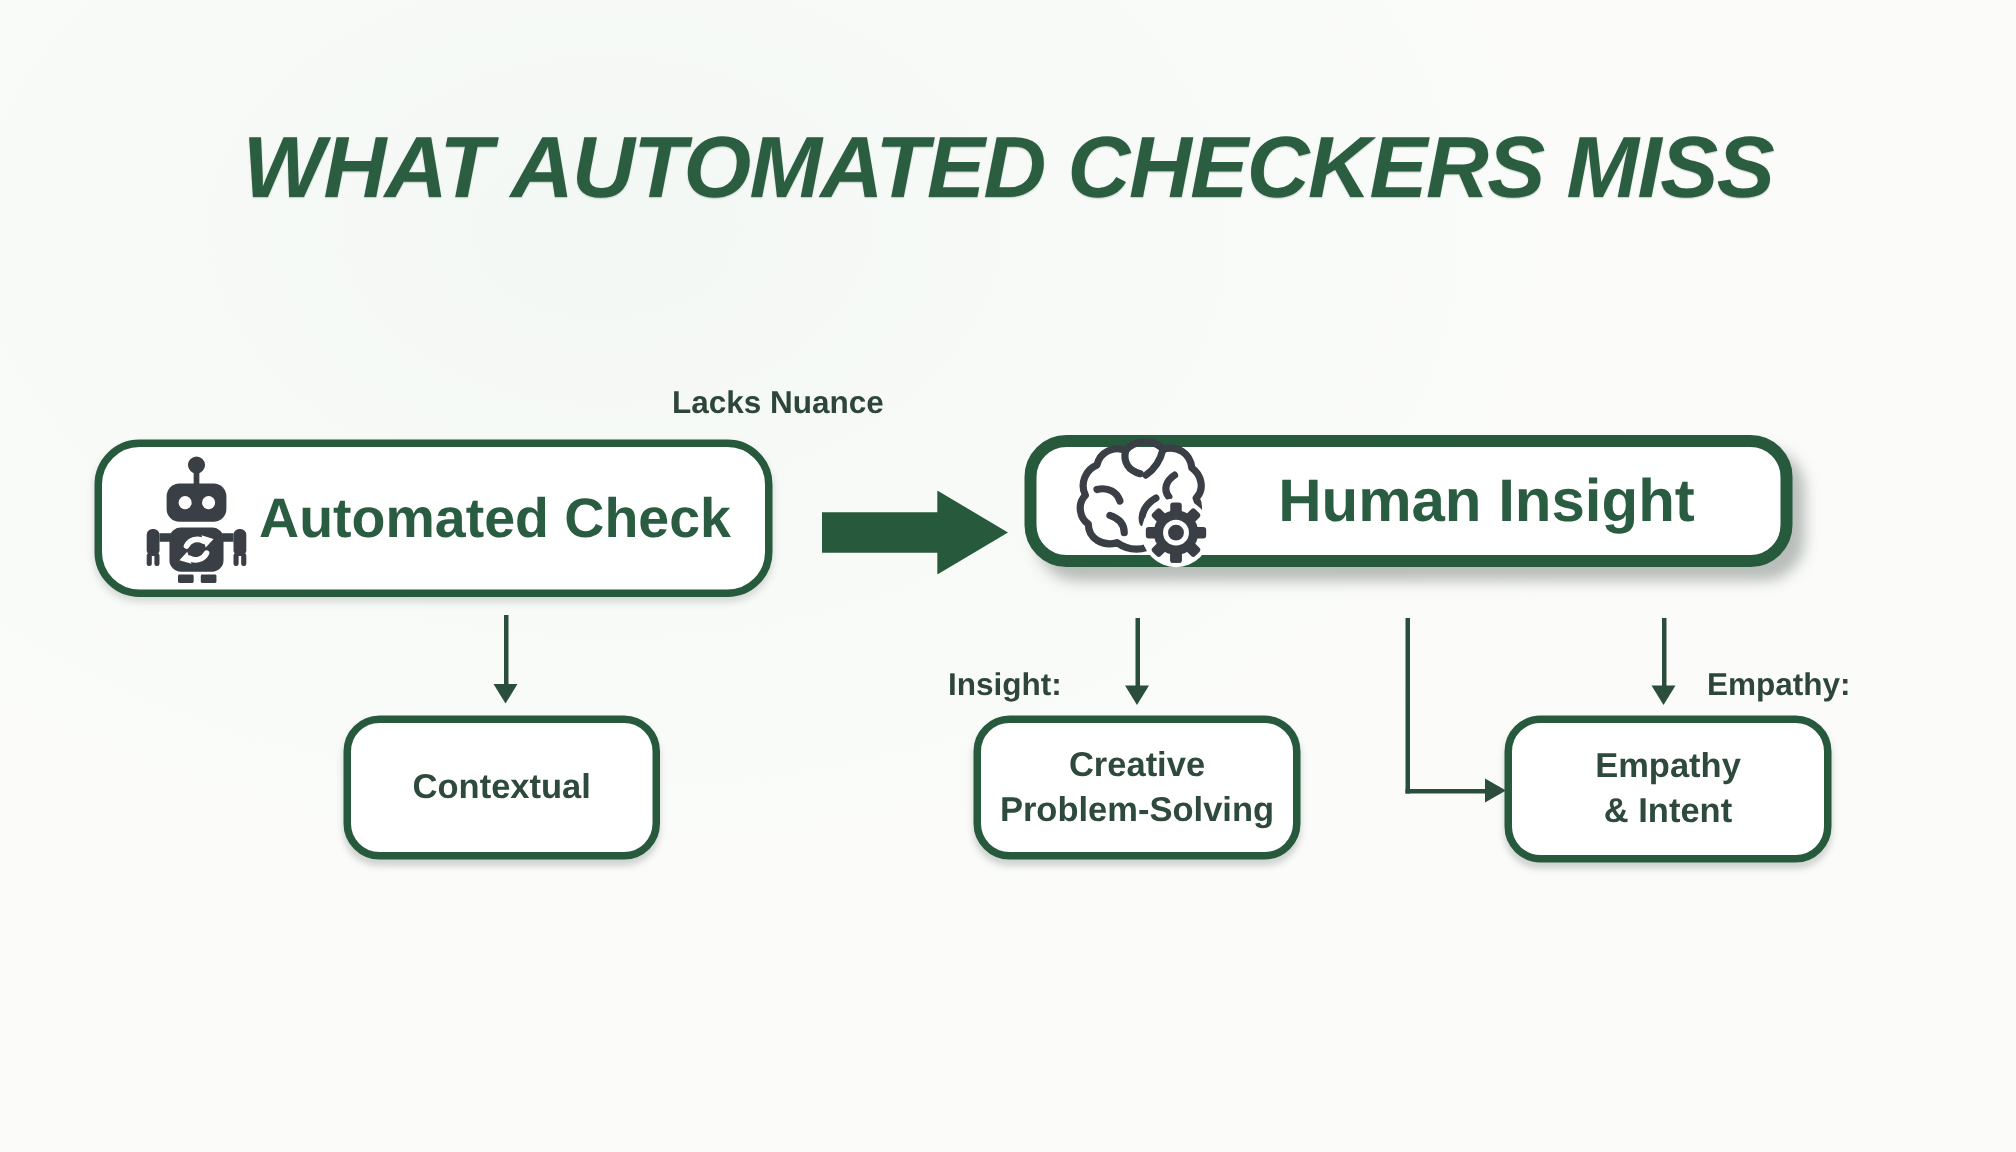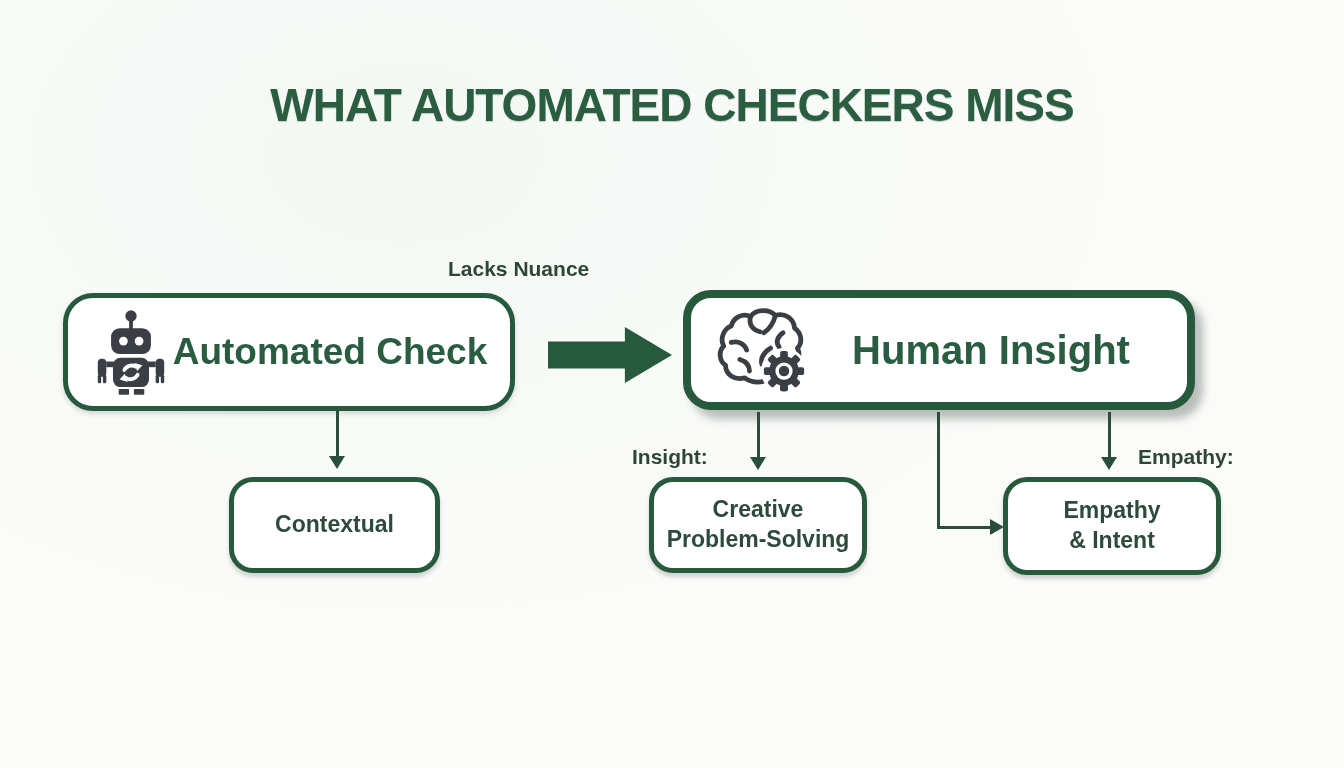--- a/index.html
+++ b/index.html
@@ -20,26 +20,27 @@
     background:
       radial-gradient(ellipse at 30% 20%, rgba(230,240,234,0.35), rgba(0,0,0,0) 55%),
       var(--background);
   }
 
   .title {
     position: absolute;
     top: 78px; left: 0;
     width: 100%;
     text-align: center;
-    font-size: 46px;
+    font-size: 58px;
     font-weight: bold;
     letter-spacing: -1px;
     color: var(--title-green);
     white-space: nowrap;
     text-shadow: 0 1px 1px rgba(30,60,45,0.25);
+    font-style: italic;
   }
 
   .annot {
     position: absolute;
     font-size: 21px;
     font-weight: bold;
     color: var(--label-dark);
     white-space: nowrap;
     text-align: right;
   }
@@ -50,28 +51,28 @@
   .main-box {
     position: absolute;
     background: #ffffff;
     border: 5px solid var(--green);
     border-radius: 30px;
     display: flex;
     align-items: center;
   }
   #automated-box {
     left: 63px; top: 293px;
-    width: 452px; height: 118px;
+    width: 452px; height: 105px;
     padding: 0 18px 0 26px;
     box-shadow: 0 3px 5px rgba(110,120,112,0.25);
     justify-content: flex-end;
   }
   #human-box {
     left: 683px; top: 290px;
-    width: 512px; height: 120px;
+    width: 512px; height: 88px;
     padding: 0 16px 0 20px;
     border-width: 8px;
     border-radius: 28px;
     box-shadow: 8px 9px 9px rgba(105,112,106,0.45);
   }
   .main-label {
     flex: 1;
     text-align: center;
     font-weight: bold;
     color: #2A5C41;

